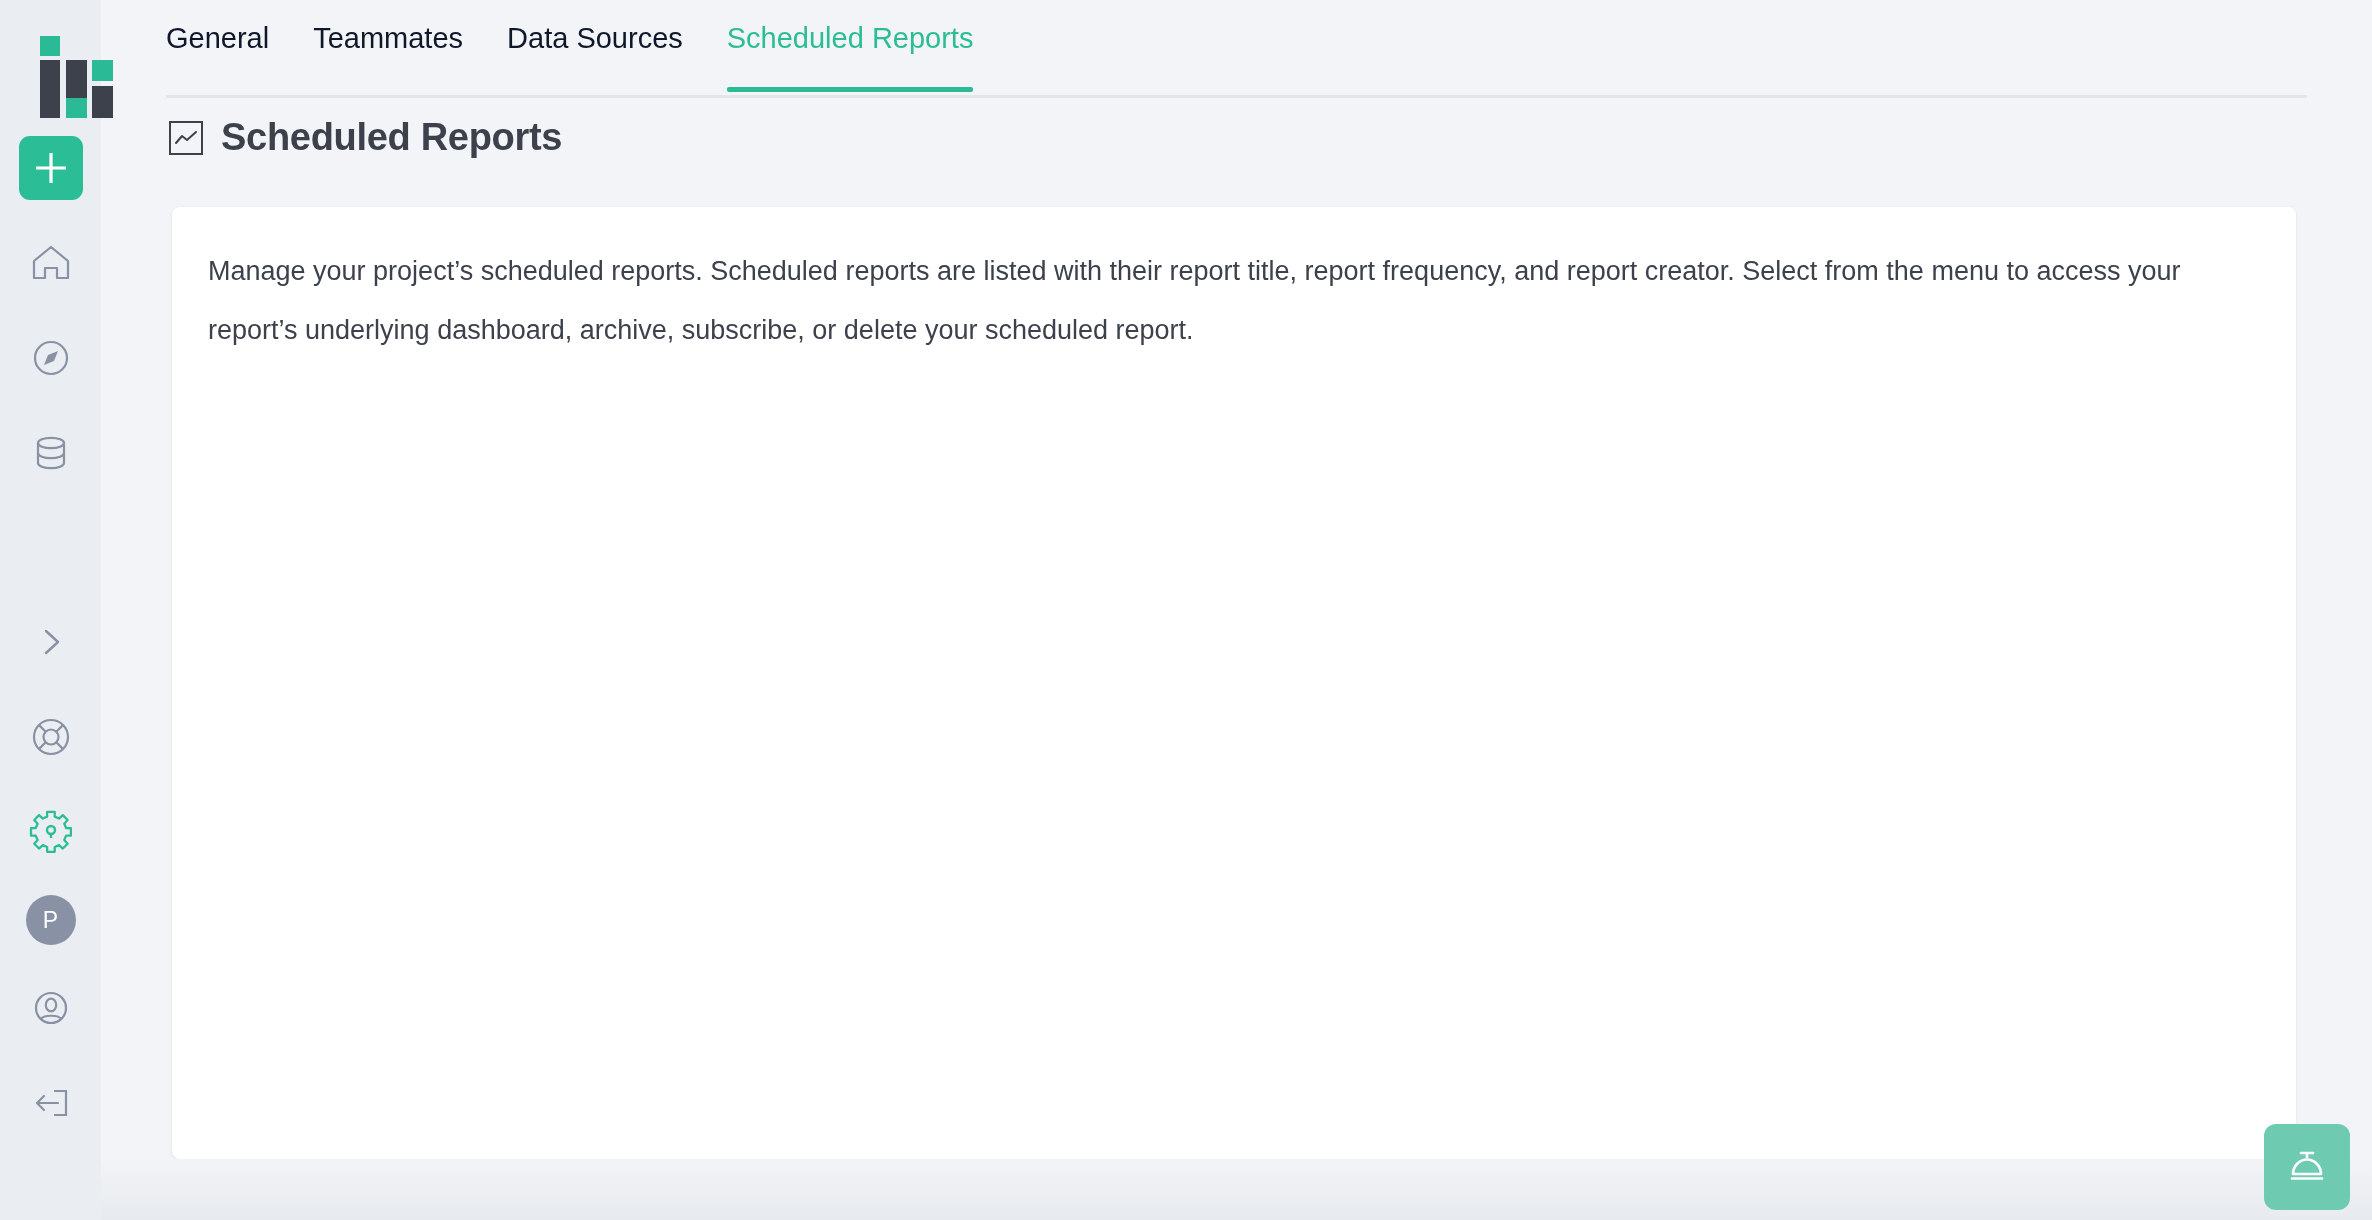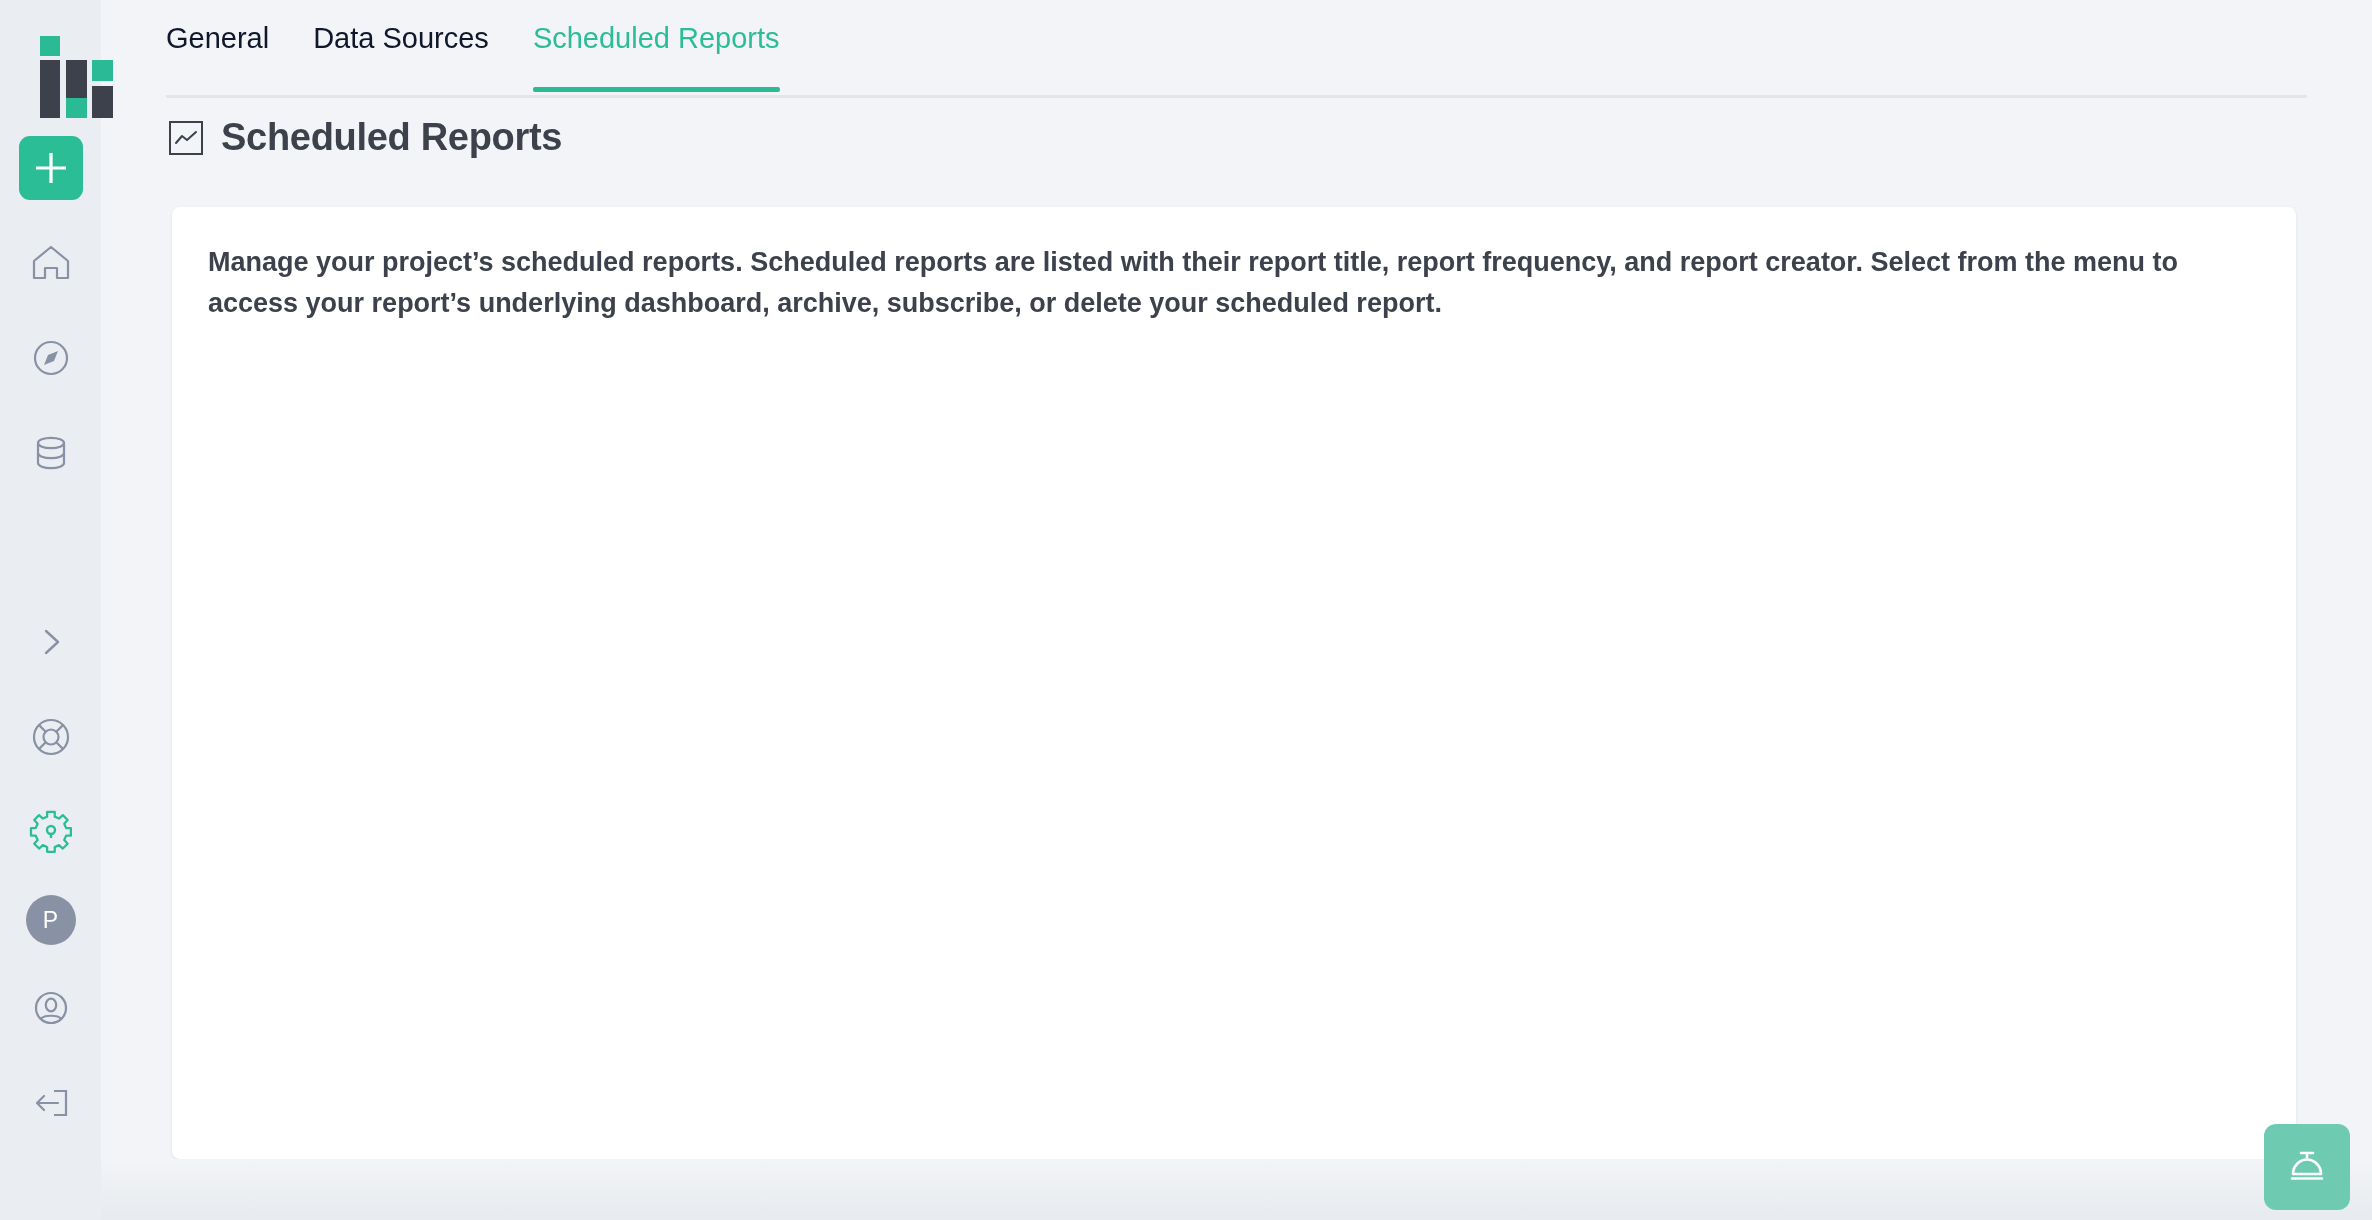--- a/index.html
+++ b/index.html
@@ -102,21 +102,21 @@
   .search-input::placeholder { color:#b0b8c6; }
 
   
   .card {
     position:absolute; left:71px; top:207px; width:2124px; height:952px;
     background:#ffffff; border-radius:8px;
     box-shadow:0 1px 3px rgba(60,65,75,0.10);
   }
   .card-text {
     position:absolute; left:36px; top:35px; width:2038px;
-    font-size:27px; line-height:41px; color:#3c414b;font-weight:bold;
+    font-size:27px; line-height:59px; color:#3c414b;
   }
 
   
   .footer-strip {
     position:absolute; left:101px; top:1159px; width:2271px; height:61px;
     background:linear-gradient(180deg,#f2f4f7 0%, #e7eaee 100%);
   }
 
   .help-fab {
     position:absolute; right:22px; bottom:10px; width:86px; height:86px;
@@ -218,20 +218,21 @@
       </svg>
     </div>
   </div>
 
   <div class="content">
 
     <div class="tabbar">
       <div class="tab-underline"></div>
       <div class="tabs">
         <div class="tab">General</div>
+        <div class="tab">Teammates</div>
         <div class="tab">Data Sources</div>
         <div class="tab active gap">Scheduled Reports</div>
       </div>
     </div>
 
     <div class="title-row">
 
       <div class="title-left">
         <span class="title-icon">
           <svg width="30" height="30" viewBox="0 0 30 30" fill="none" stroke="#3c414b" stroke-width="2">

